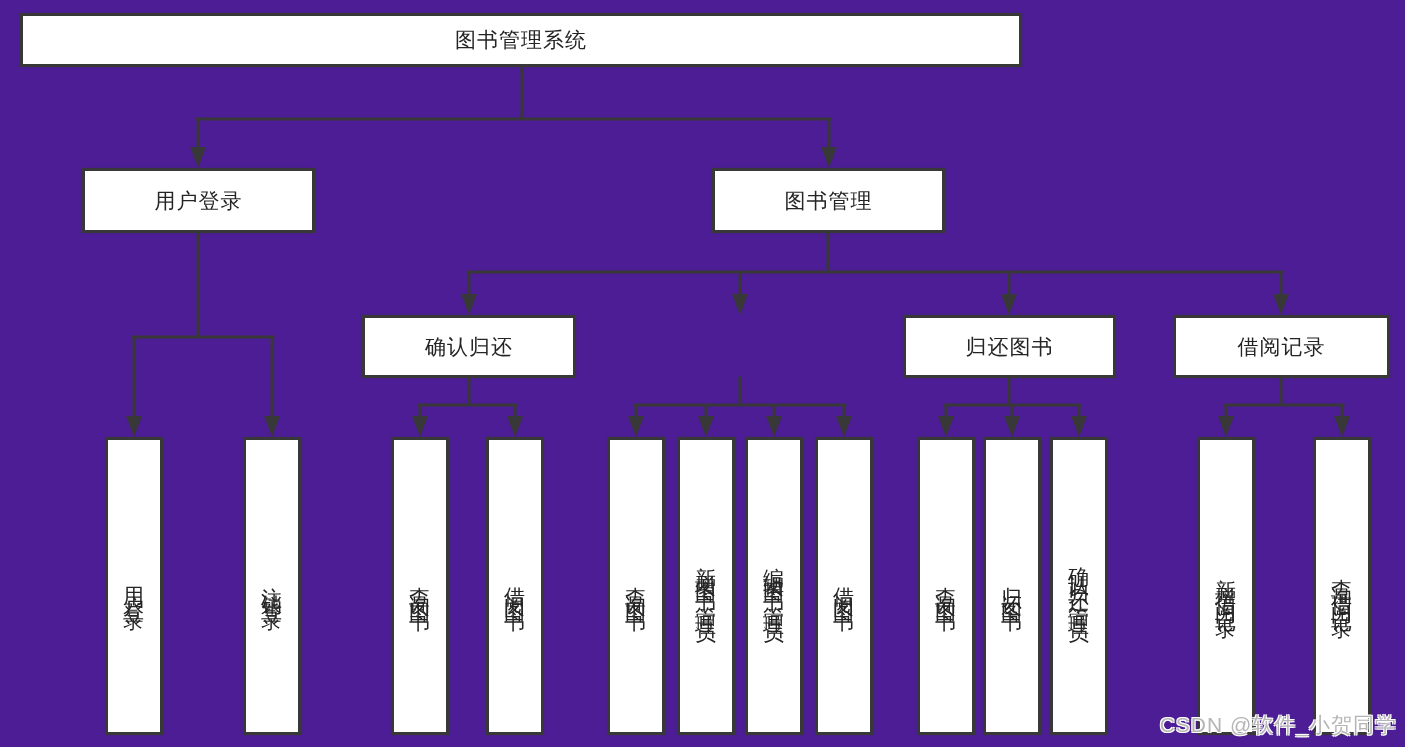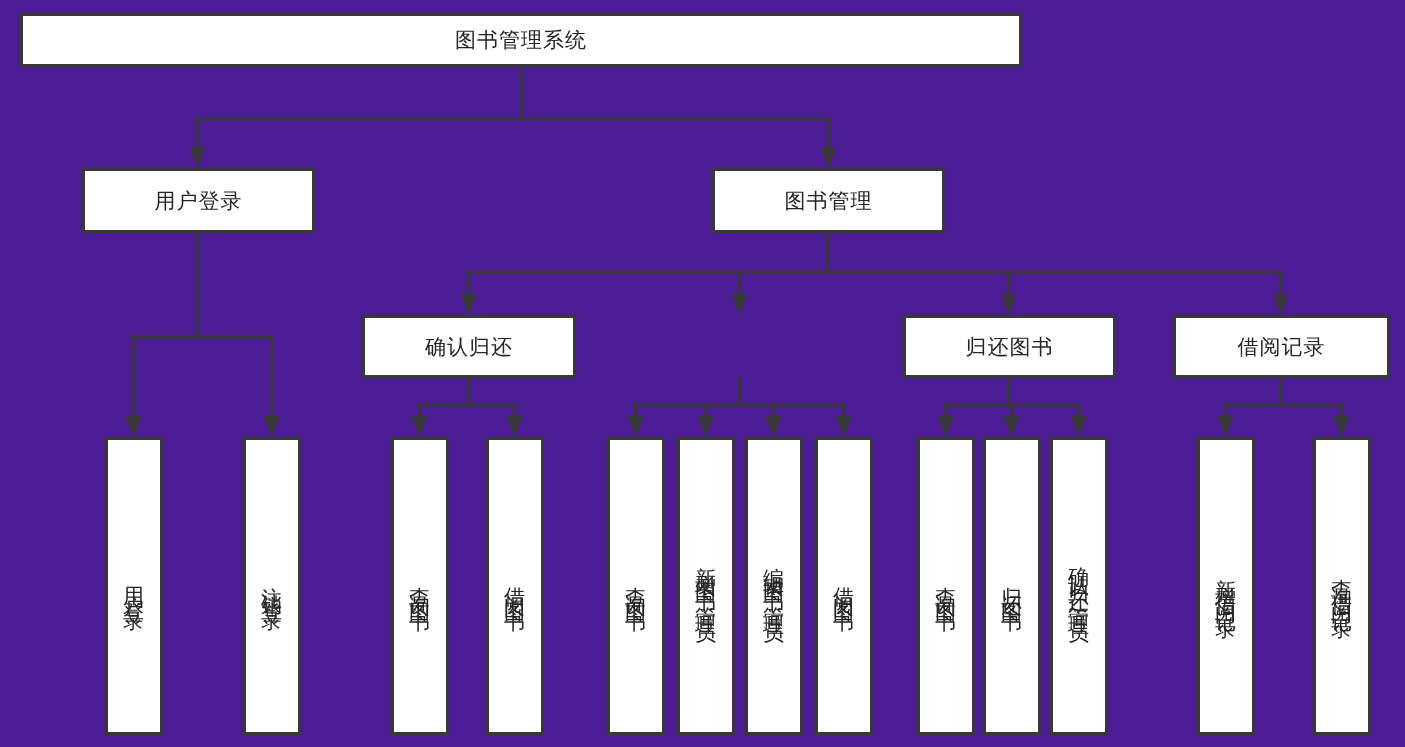--- a/index.html
+++ b/index.html
@@ -131,14 +131,15 @@
     <span class="vlabel">确认归还（管理员）</span>
   </div>
 
   <div class="vnode" style="left:1197px;">
     <span class="vlabel">新增借阅记录</span>
   </div>
   <div class="vnode" style="left:1313px;">
     <span class="vlabel">查询借阅记录</span>
   </div>
 
+  <div class="watermark">CSDN @软件_小贺同学</div>
 
 </div>
 
 </body></html>

